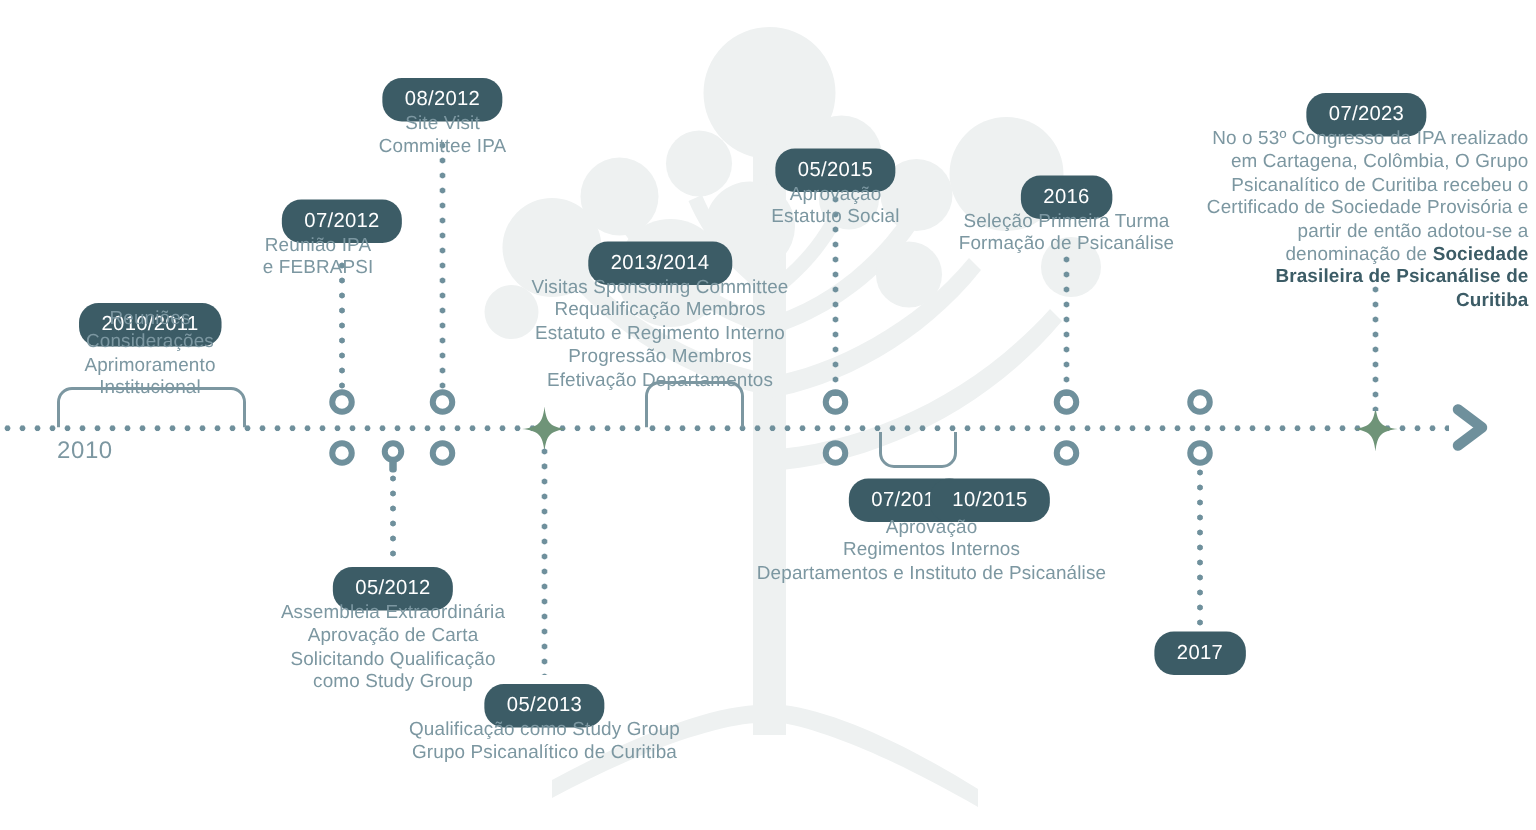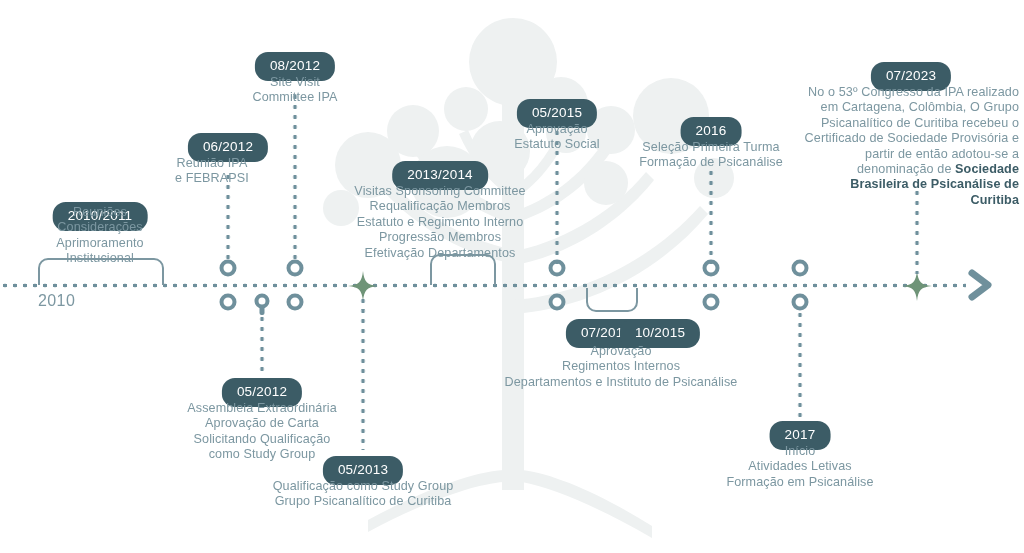--- a/index.html
+++ b/index.html
@@ -168,21 +168,21 @@
   <div class="conn" style="left:557px;top:128px;height:136px;"></div>
   <div class="conn" style="left:711px;top:168px;height:96px;"></div>
   <div class="conn" style="left:917px;top:188px;height:86px;"></div>
 
   <div class="conn" style="left:363px;top:296px;height:14px;"></div>
   <div class="conn" style="left:262px;top:314px;height:62px;"></div>
   <div class="conn" style="left:363px;top:306px;height:144px;"></div>
   <div class="conn" style="left:800px;top:310px;height:110px;"></div>
 
   <div class="badge" style="left:100px;top:182px;margin-top:20px;">2010/2011</div>
-  <div class="badge" style="left:228px;top:133px;">06/2012</div>
+  <div class="badge" style="left:228px;top:133px;">07/2012</div>
   <div class="badge" style="left:295px;top:52px;">08/2012</div>
   <div class="badge" style="left:262px;top:378px;">05/2012</div>
   <div class="badge" style="left:363px;top:456px;">05/2013</div>
   <div class="badge" style="left:440px;top:161px;">2013/2014</div>
   <div class="badge" style="left:557px;top:99px;">05/2015</div>
   <div class="badge" style="left:586px;top:319px;margin-left:20px;">07/2015</div>
   <div class="badge" style="left:660px;top:319px;">10/2015</div>
   <div class="badge" style="left:711px;top:117px;">2016</div>
   <div class="badge" style="left:800px;top:421px;">2017</div>
   <div class="badge" style="left:911px;top:62px;">07/2023</div>
@@ -206,21 +206,18 @@
 Estatuto e Regimento Interno
 Progressão Membros
 Efetivação Departamentos</div>
   <div class="note" style="left:557px;top:122px;">Aprovação
 Estatuto Social</div>
   <div class="note" style="left:621px;top:344px;">Aprovação
 Regimentos Internos
 Departamentos e Instituto de Psicanálise</div>
   <div class="note" style="left:711px;top:140px;">Seleção Primeira Turma
 Formação de Psicanálise</div>
-  <div class="note" style="left:800px;top:444px;">Início
-Atividades Letivas
-Formação em Psicanálise</div>
 
   <div class="note wide" style="left:911px;top:85px;width:216px;">
     <span>No o 53º Congresso da IPA realizado em Cartagena, Colômbia, O Grupo Psicanalítico de Curitiba recebeu o Certificado de Sociedade Provisória e partir de então adotou-se a denominação de </span><b>Sociedade Brasileira de Psicanálise de Curitiba</b>
   </div>
 
 </div>
 
 </body></html>

